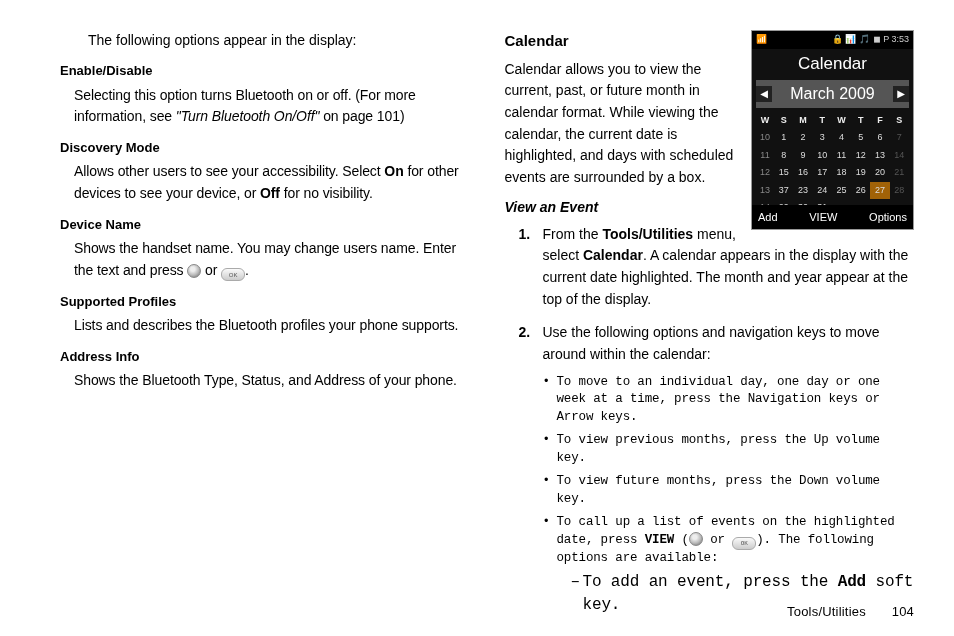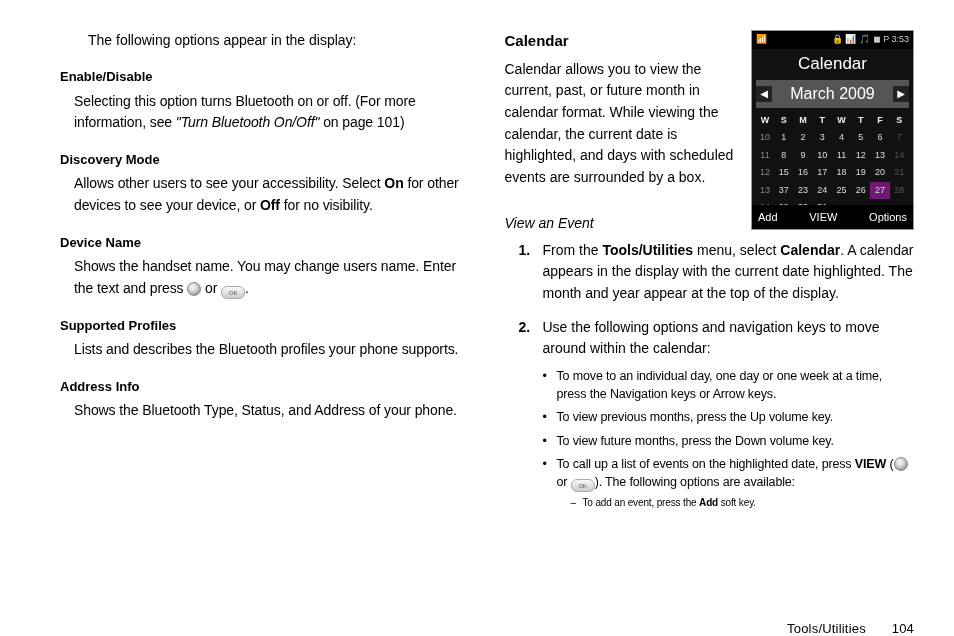--- a/index.html
+++ b/index.html
@@ -17,24 +17,24 @@
     display: flex;
     gap: 35px;
     height: 560px;
   }
   .col {
     flex: 1;
     line-height: 1.5;
   }
   .col-left { padding-left: 20px; }
   .intro { margin-left: 28px; margin-bottom: 8px; }
-  .subhead { font-weight: bold; font-size: 13px; margin-top: 16px; margin-bottom: 4px; }
+  .subhead { font-weight: bold; font-size: 13px; margin-top: 10px; margin-bottom: 4px; }
   .body-para { margin-left: 14px; margin-bottom: 8px; line-height: 1.55; font-size: 14px; letter-spacing: -0.1px; }
   .section-head { font-weight: bold; font-size: 15px; margin-bottom: 6px; }
-  .italic-sub { font-style: italic; font-weight: normal; font-size: 14px; margin-top: 24px; margin-bottom: 6px; }
+  .italic-sub { font-style: italic; font-weight: bold; font-size: 14px; margin-top: 8px; margin-bottom: 6px; }
   .right-text { line-height: 1.55; }
   .right-float-wrap { overflow: hidden; }
   .phone-img {
     float: right;
     width: 163px;
     height: 200px;
     background: #111;
     margin-left: 8px;
     margin-bottom: 4px;
     border: 1px solid #999;
@@ -82,21 +82,21 @@
     color:#ddd;
   }
   .cal-row { display:flex; }
   .cal-cell {
     flex:1;
     text-align:center;
     padding:2px 0;
   }
   .cal-head .cal-cell { color:#eee; font-weight:bold;}
   .cal-wk { color:#888; width:18px; flex:0 0 18px;}
-  .highlight { background:#701a75; }
+  .highlight { background:#a16207; }
   .dim { color:#555; }
   .softkeys {
     position:absolute;
     bottom:0; left:0; right:0;
     display:flex;
     justify-content:space-between;
     padding:4px 6px;
     font-size:11px;
     background:#000;
   }
@@ -114,36 +114,37 @@
   }
   ol.steps > li::before {
     content: counter(step) ".";
     position: absolute;
     left: 0;
     font-weight: bold;
   }
   ul.bullets {
     list-style: none;
     margin-top: 8px;
+    font-family: Liberation Mono, monospace;
   }
   ul.bullets > li {
     position: relative;
     padding-left: 14px;
     margin-bottom: 6px;
     font-size: 12.5px;
     line-height: 1.4;
     letter-spacing: -0.15px;
   }
   ul.bullets > li::before {
     content: "•";
     position: absolute;
     left: 0;
   }
   .dash-item {
-    font-size: 10px;
+    font-size: 16px;
     padding-left: 26px;
     position: relative;
     margin-top: 4px;
   }
   .dash-item::before {
     content: "–";
     position: absolute;
     left: 14px;
   }
   .round-key {
@@ -161,21 +162,21 @@
     background: linear-gradient(#fafafa,#ccc);
     border:1px solid #aaa;
     vertical-align: -2px;
     font-size:6px;
     text-align:center;
     line-height:12px;
     color:#555;
   }
   .footer {
     position:absolute;
-    bottom: 0;
+    bottom: 17px;
     right: 40px;
     font-size: 13px;
     letter-spacing: 0.2px;
   }
   .footer .pagenum { margin-left: 22px; }
   b { font-weight: bold; }
   i.ref { font-style: italic; }
 </style>
 </head>
 <body>

